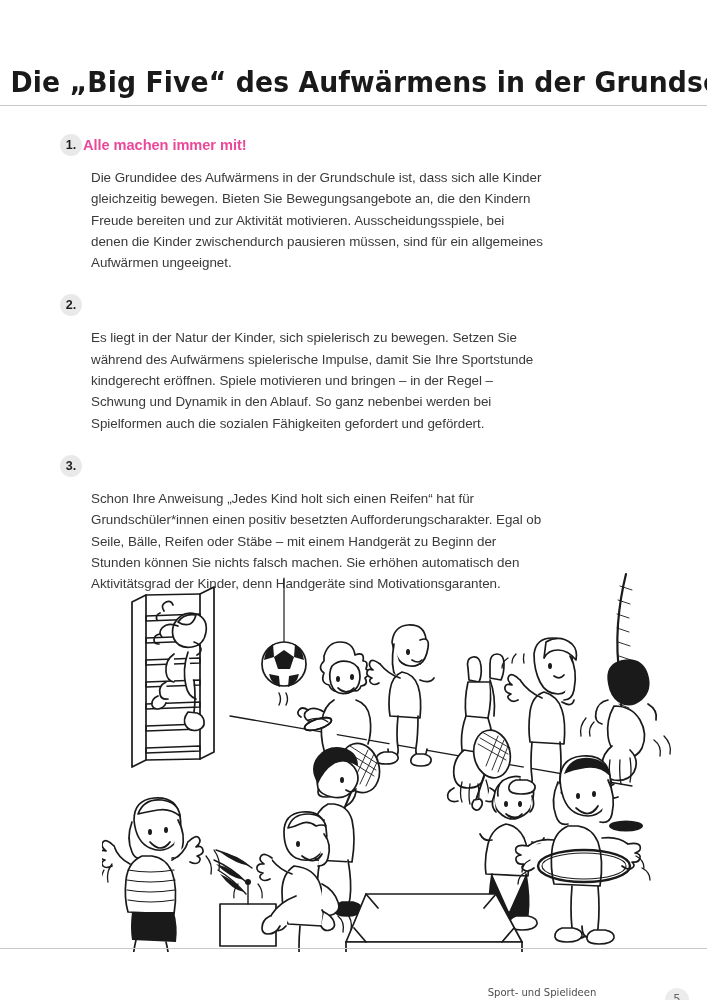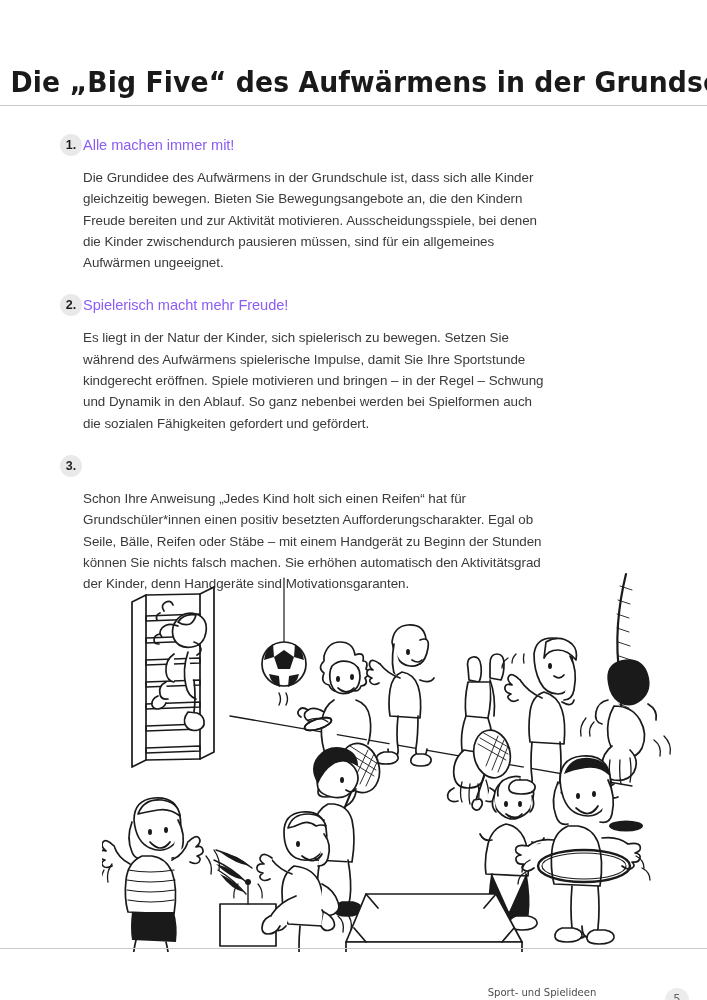--- a/index.html
+++ b/index.html
@@ -76,28 +76,28 @@
     font-weight: bold;
     display: flex;
     align-items: center;
     justify-content: center;
     margin-right: 1px;
     line-height: 1;
   }
 
   .heading-text {
     font-size: 14.6px;
-    font-weight: normal;
-    color: #8b5cf6;
+    font-weight: bold;
+    color: #ec4899;
     line-height: 22px;
     letter-spacing: -0.05px;
   }
 
   .body-text {
-    margin: 0;
+    margin: 8px;
     padding-left: 23px;
     font-size: 13.4px;
     line-height: 21.3px;
     color: #3a3a3a;
     letter-spacing: -0.04px;
   }
 
   
   .illustration {
     position: absolute;
@@ -161,21 +161,20 @@
       <div class="section-heading">
         <span class="badge">1.</span>
         <span class="heading-text">Alle machen immer mit!</span>
       </div>
       <p class="body-text">Die Grundidee des Aufwärmens in der Grundschule ist, dass sich alle Kinder gleichzeitig bewegen. Bieten Sie Bewegungsangebote an, die den Kindern Freude bereiten und zur Aktivität motivieren. Ausscheidungsspiele, bei denen die Kinder zwischendurch pausieren müssen, sind für ein allgemeines Aufwärmen ungeeignet.</p>
     </section>
 
     <section class="section">
       <div class="section-heading">
         <span class="badge">2.</span>
-        <span class="heading-text">Spielerisch macht mehr Freude!</span>
       </div>
       <p class="body-text">Es liegt in der Natur der Kinder, sich spielerisch zu bewegen. Setzen Sie während des Aufwärmens spielerische Impulse, damit Sie Ihre Sportstunde kindgerecht eröffnen. Spiele motivieren und bringen – in der Regel – Schwung und Dynamik in den Ablauf. So ganz nebenbei werden bei Spielformen auch die sozialen Fähigkeiten gefordert und gefördert.</p>
     </section>
 
     <section class="section">
       <div class="section-heading">
         <span class="badge">3.</span>
       </div>
       <p class="body-text">Schon Ihre Anweisung „Jedes Kind holt sich einen Reifen“ hat für Grundschüler*innen einen positiv besetzten Aufforderungscharakter. Egal ob Seile, Bälle, Reifen oder Stäbe – mit einem Handgerät zu Beginn der Stunden können Sie nichts falsch machen. Sie erhöhen automatisch den Aktivitätsgrad der Kinder, denn Handgeräte sind Motivationsgaranten.</p>
     </section>

